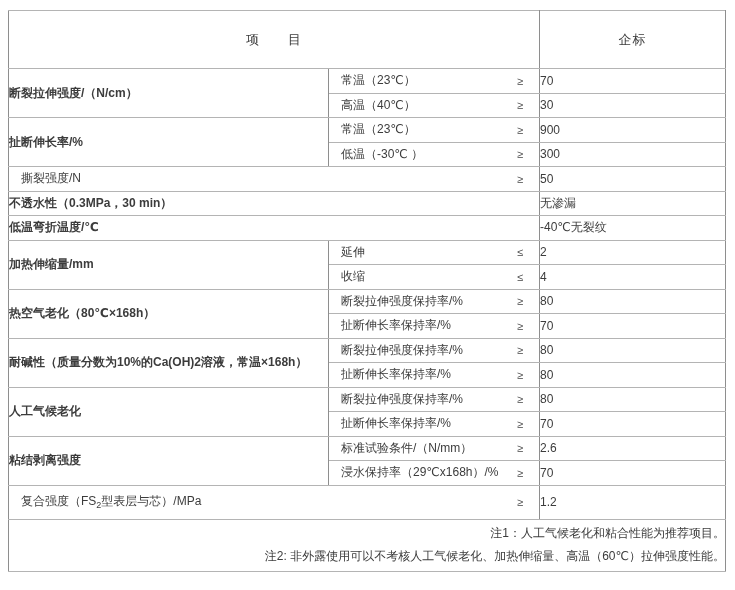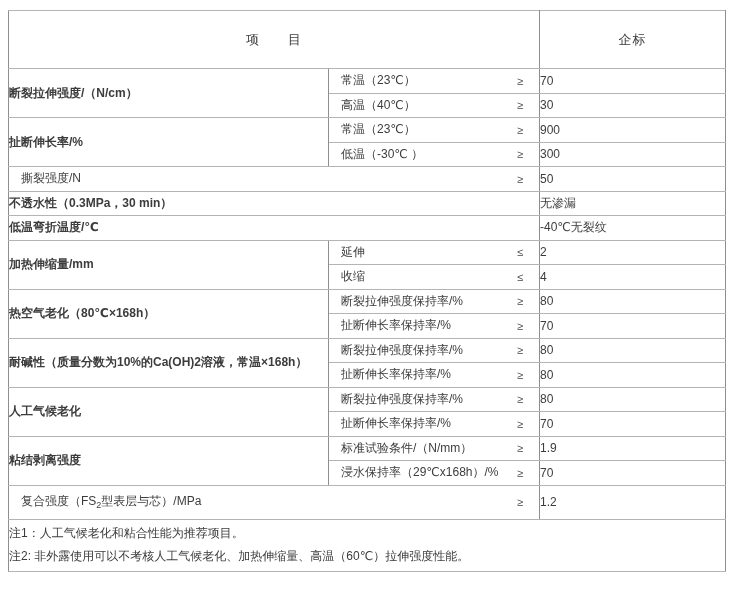--- a/index.html
+++ b/index.html
@@ -61,20 +61,21 @@
     padding-right: 16px;
     font-size: 11px;
     color: #454545;
   }
   td.value-cell { }
   sub.fs-sub { font-size: 9px; }
   td.notes-cell {
     padding: 3px 8px 3px 6px;
     line-height: 23px;
     vertical-align: middle;
+    text-align: right;
   }
   .note-line { white-space: nowrap; }
 </style>
 </head>
 <body>
 
 <div class="page">
   <table class="spec">
     <colgroup>
       <col style="width:320px">
@@ -229,21 +230,21 @@
     </tr>
 
     <tr class="data-row">
       <td class="item-cell" rowspan="2">粘结剥离强度</td>
       <td class="cond-cell">
         <div class="cell-flex">
           <span class="cond-label">标准试验条件/（N/mm）</span>
           <span class="sym">≥</span>
         </div>
       </td>
-      <td class="value-cell">1.9</td>
+      <td class="value-cell">2.6</td>
     </tr>
     <tr class="data-row">
       <td class="cond-cell">
         <div class="cell-flex">
           <span class="cond-label">浸水保持率（29℃x168h）/%</span>
           <span class="sym">≥</span>
         </div>
       </td>
       <td class="value-cell">70</td>
     </tr>

